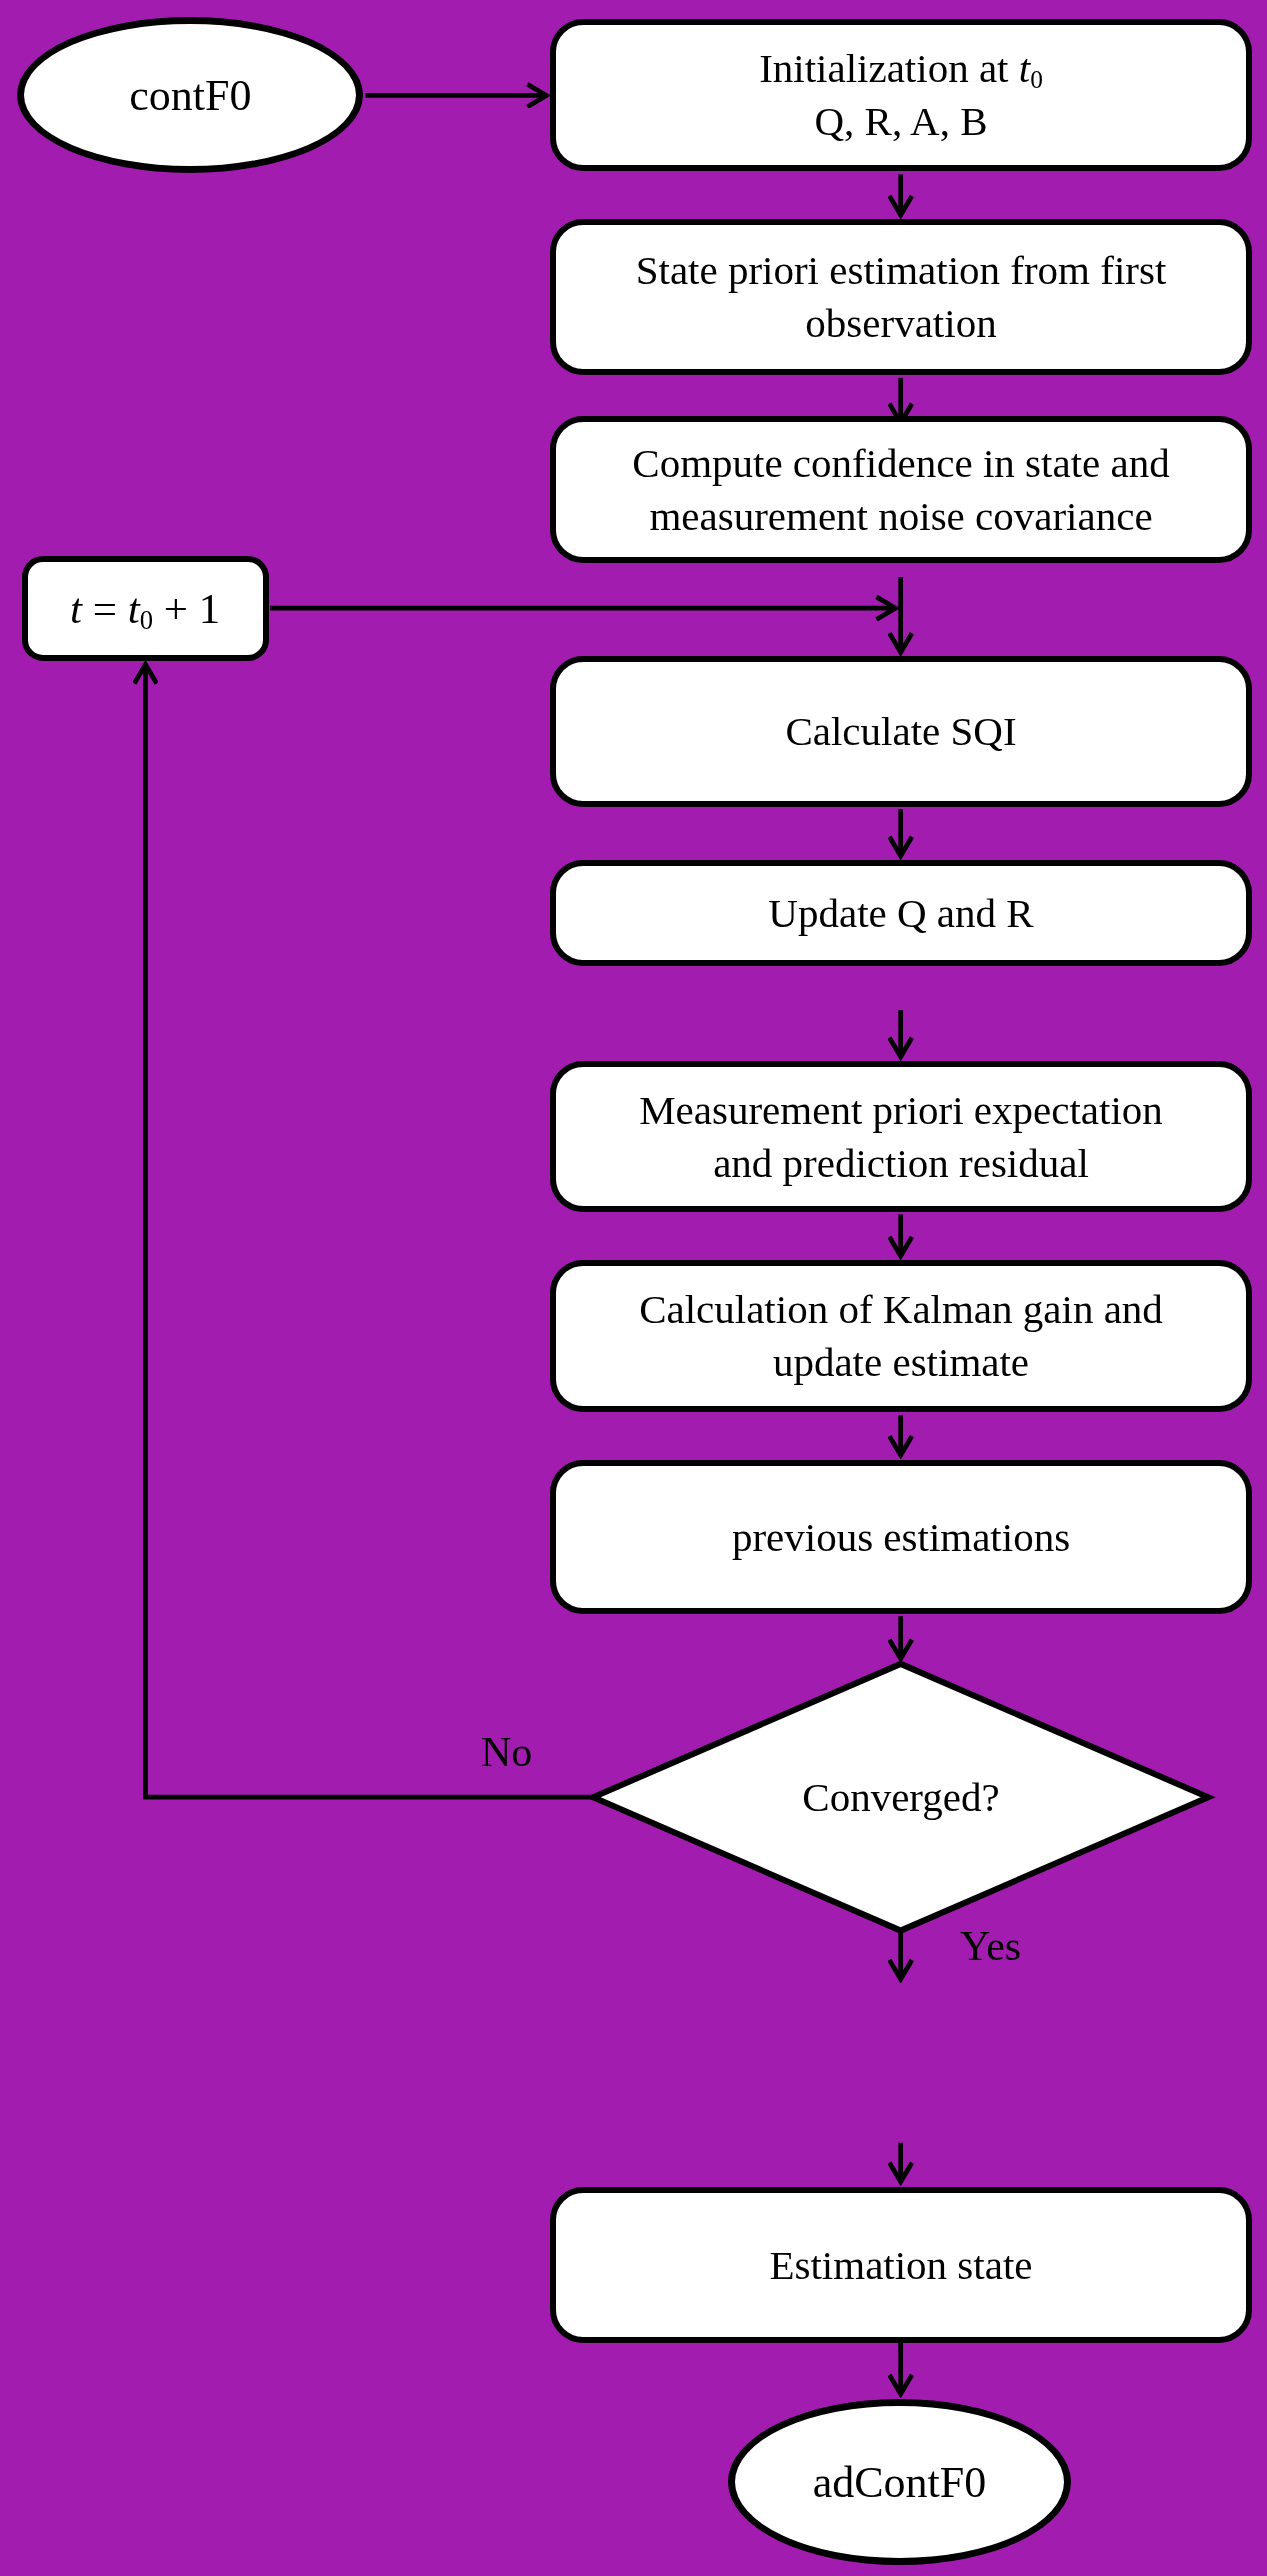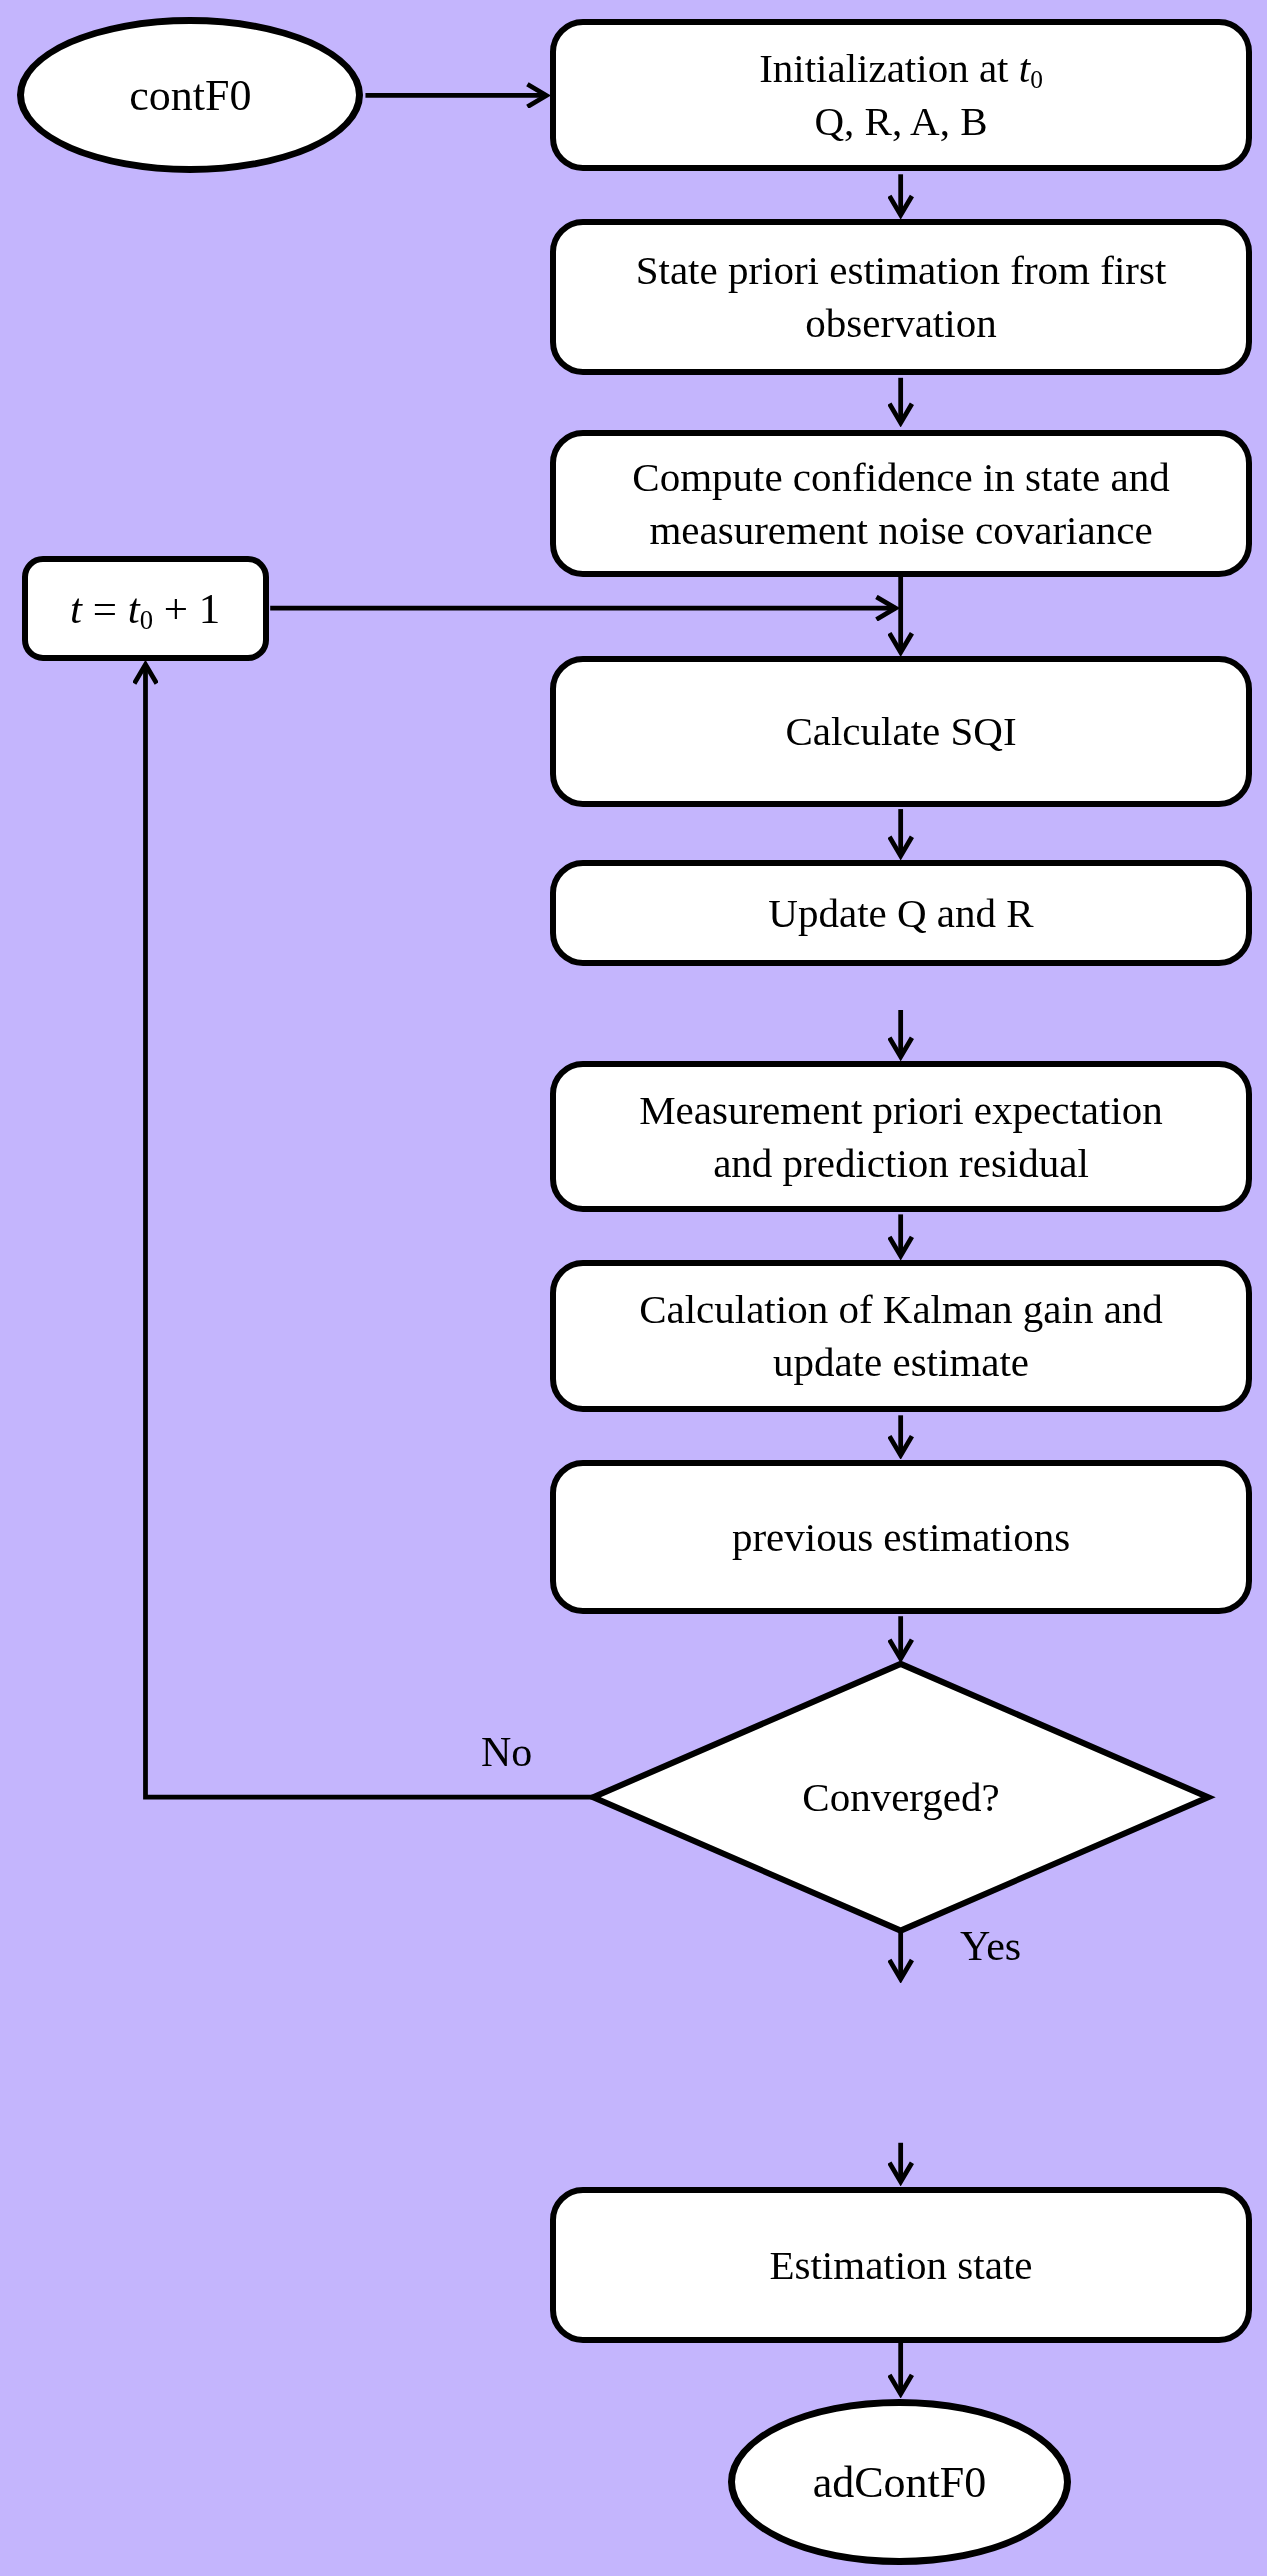--- a/index.html
+++ b/index.html
@@ -1,19 +1,19 @@
 <!DOCTYPE html>
 <html style="font-size:14px"><head>
 <meta charset="utf-8">
 <style>
   html,body{margin:0;padding:0;background:#ffffff;}
   .canvas{
     position:relative;
     width:1267px;height:2576px;
-    background:#c4b5fd;
+    background:#a21caf;
     color:#000000;
     font-family:"Liberation Serif","DejaVu Serif",serif;
     overflow:hidden;
   }
   svg.connector-layer{position:absolute;left:0;top:0;}
   .node{
     position:absolute;
     box-sizing:border-box;
     background:#ffffff;
     border:6px solid #000000;
@@ -78,21 +78,21 @@
   <div class="node proc" style="top:19px;height:152px;">
     <div><span class="pre">Initialization at </span><span class="var">t</span><sub>0</sub></div>
     <div>Q, R, A, B</div>
   </div>
 
   <div class="node proc" style="top:219px;height:156px;">
     <div>State priori estimation from first</div>
     <div>observation</div>
   </div>
 
-  <div class="node proc" style="top:430px;height:147px;">
+  <div class="node proc" style="top:416px;height:147px;">
     <div>Compute confidence in state and</div>
     <div>measurement noise covariance</div>
   </div>
 
   <div class="node loop" style="left:21.7px;top:556px;width:247px;height:105px;">
     <div><span class="var">t</span><span class="pre"> = </span><span class="var">t</span><sub>0</sub><span class="pre"> + 1</span></div>
   </div>
 
   <div class="node proc" style="top:656px;height:151px;">
     <div>Calculate SQI</div>

